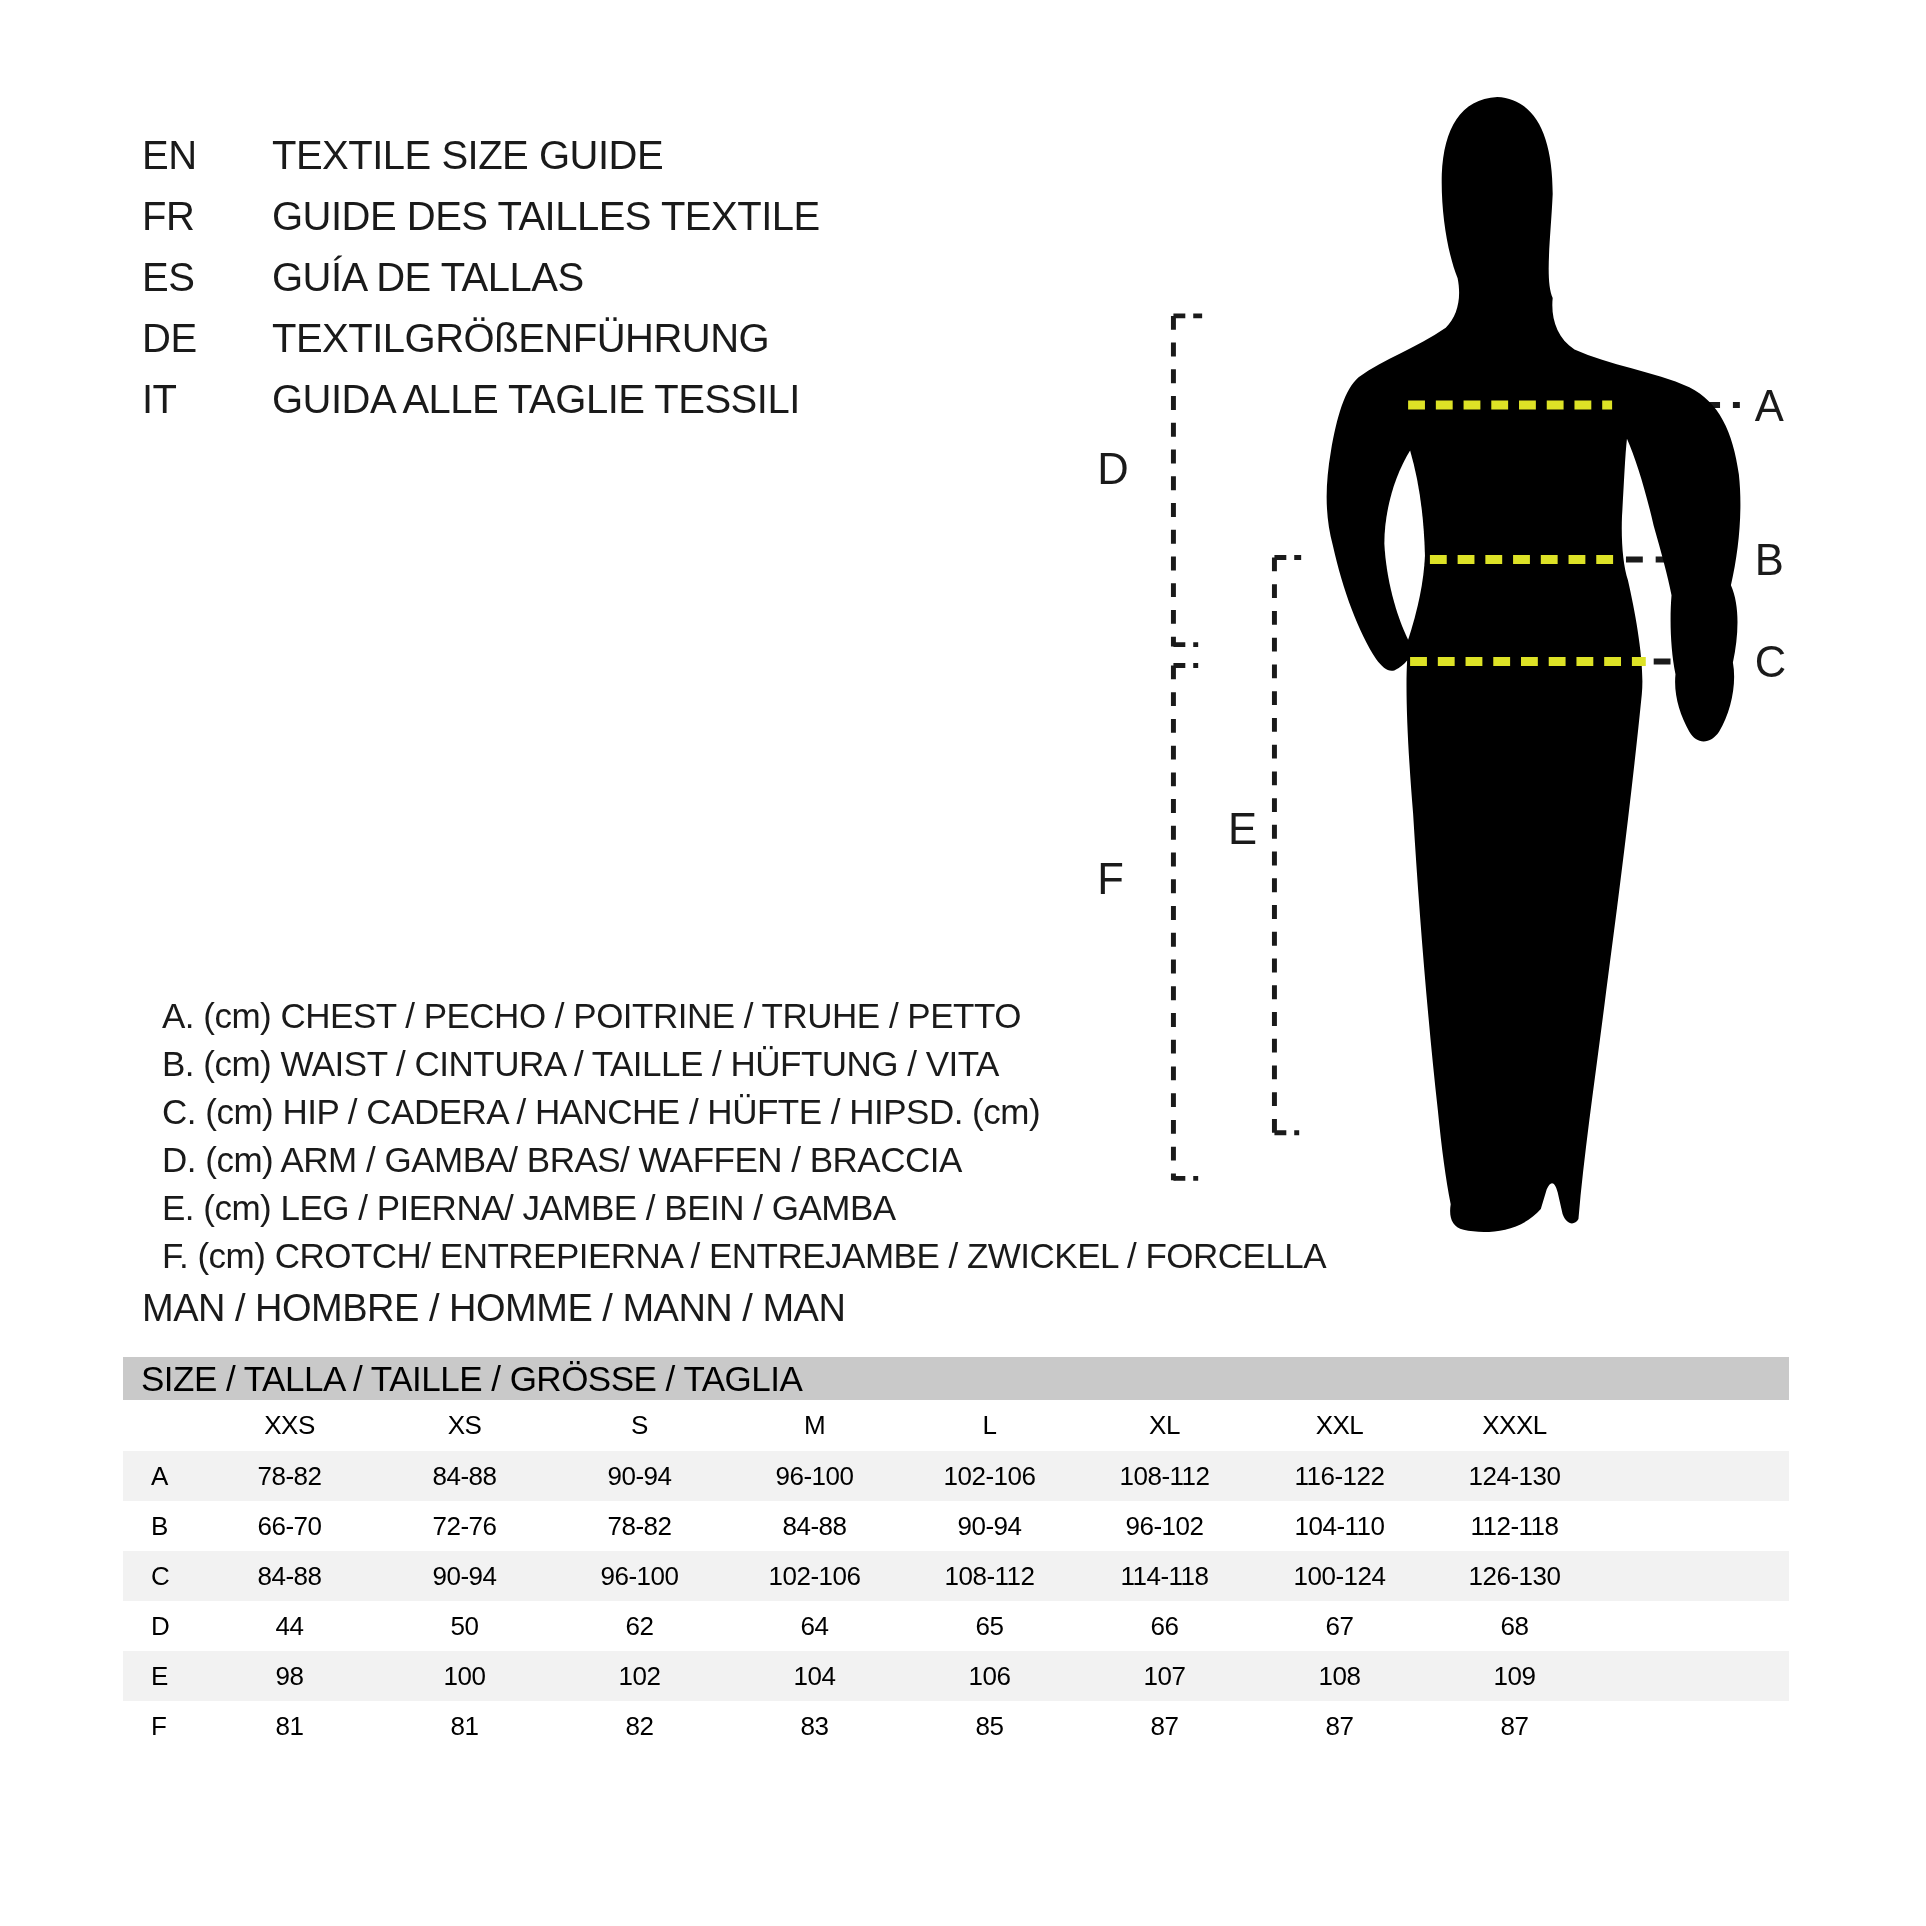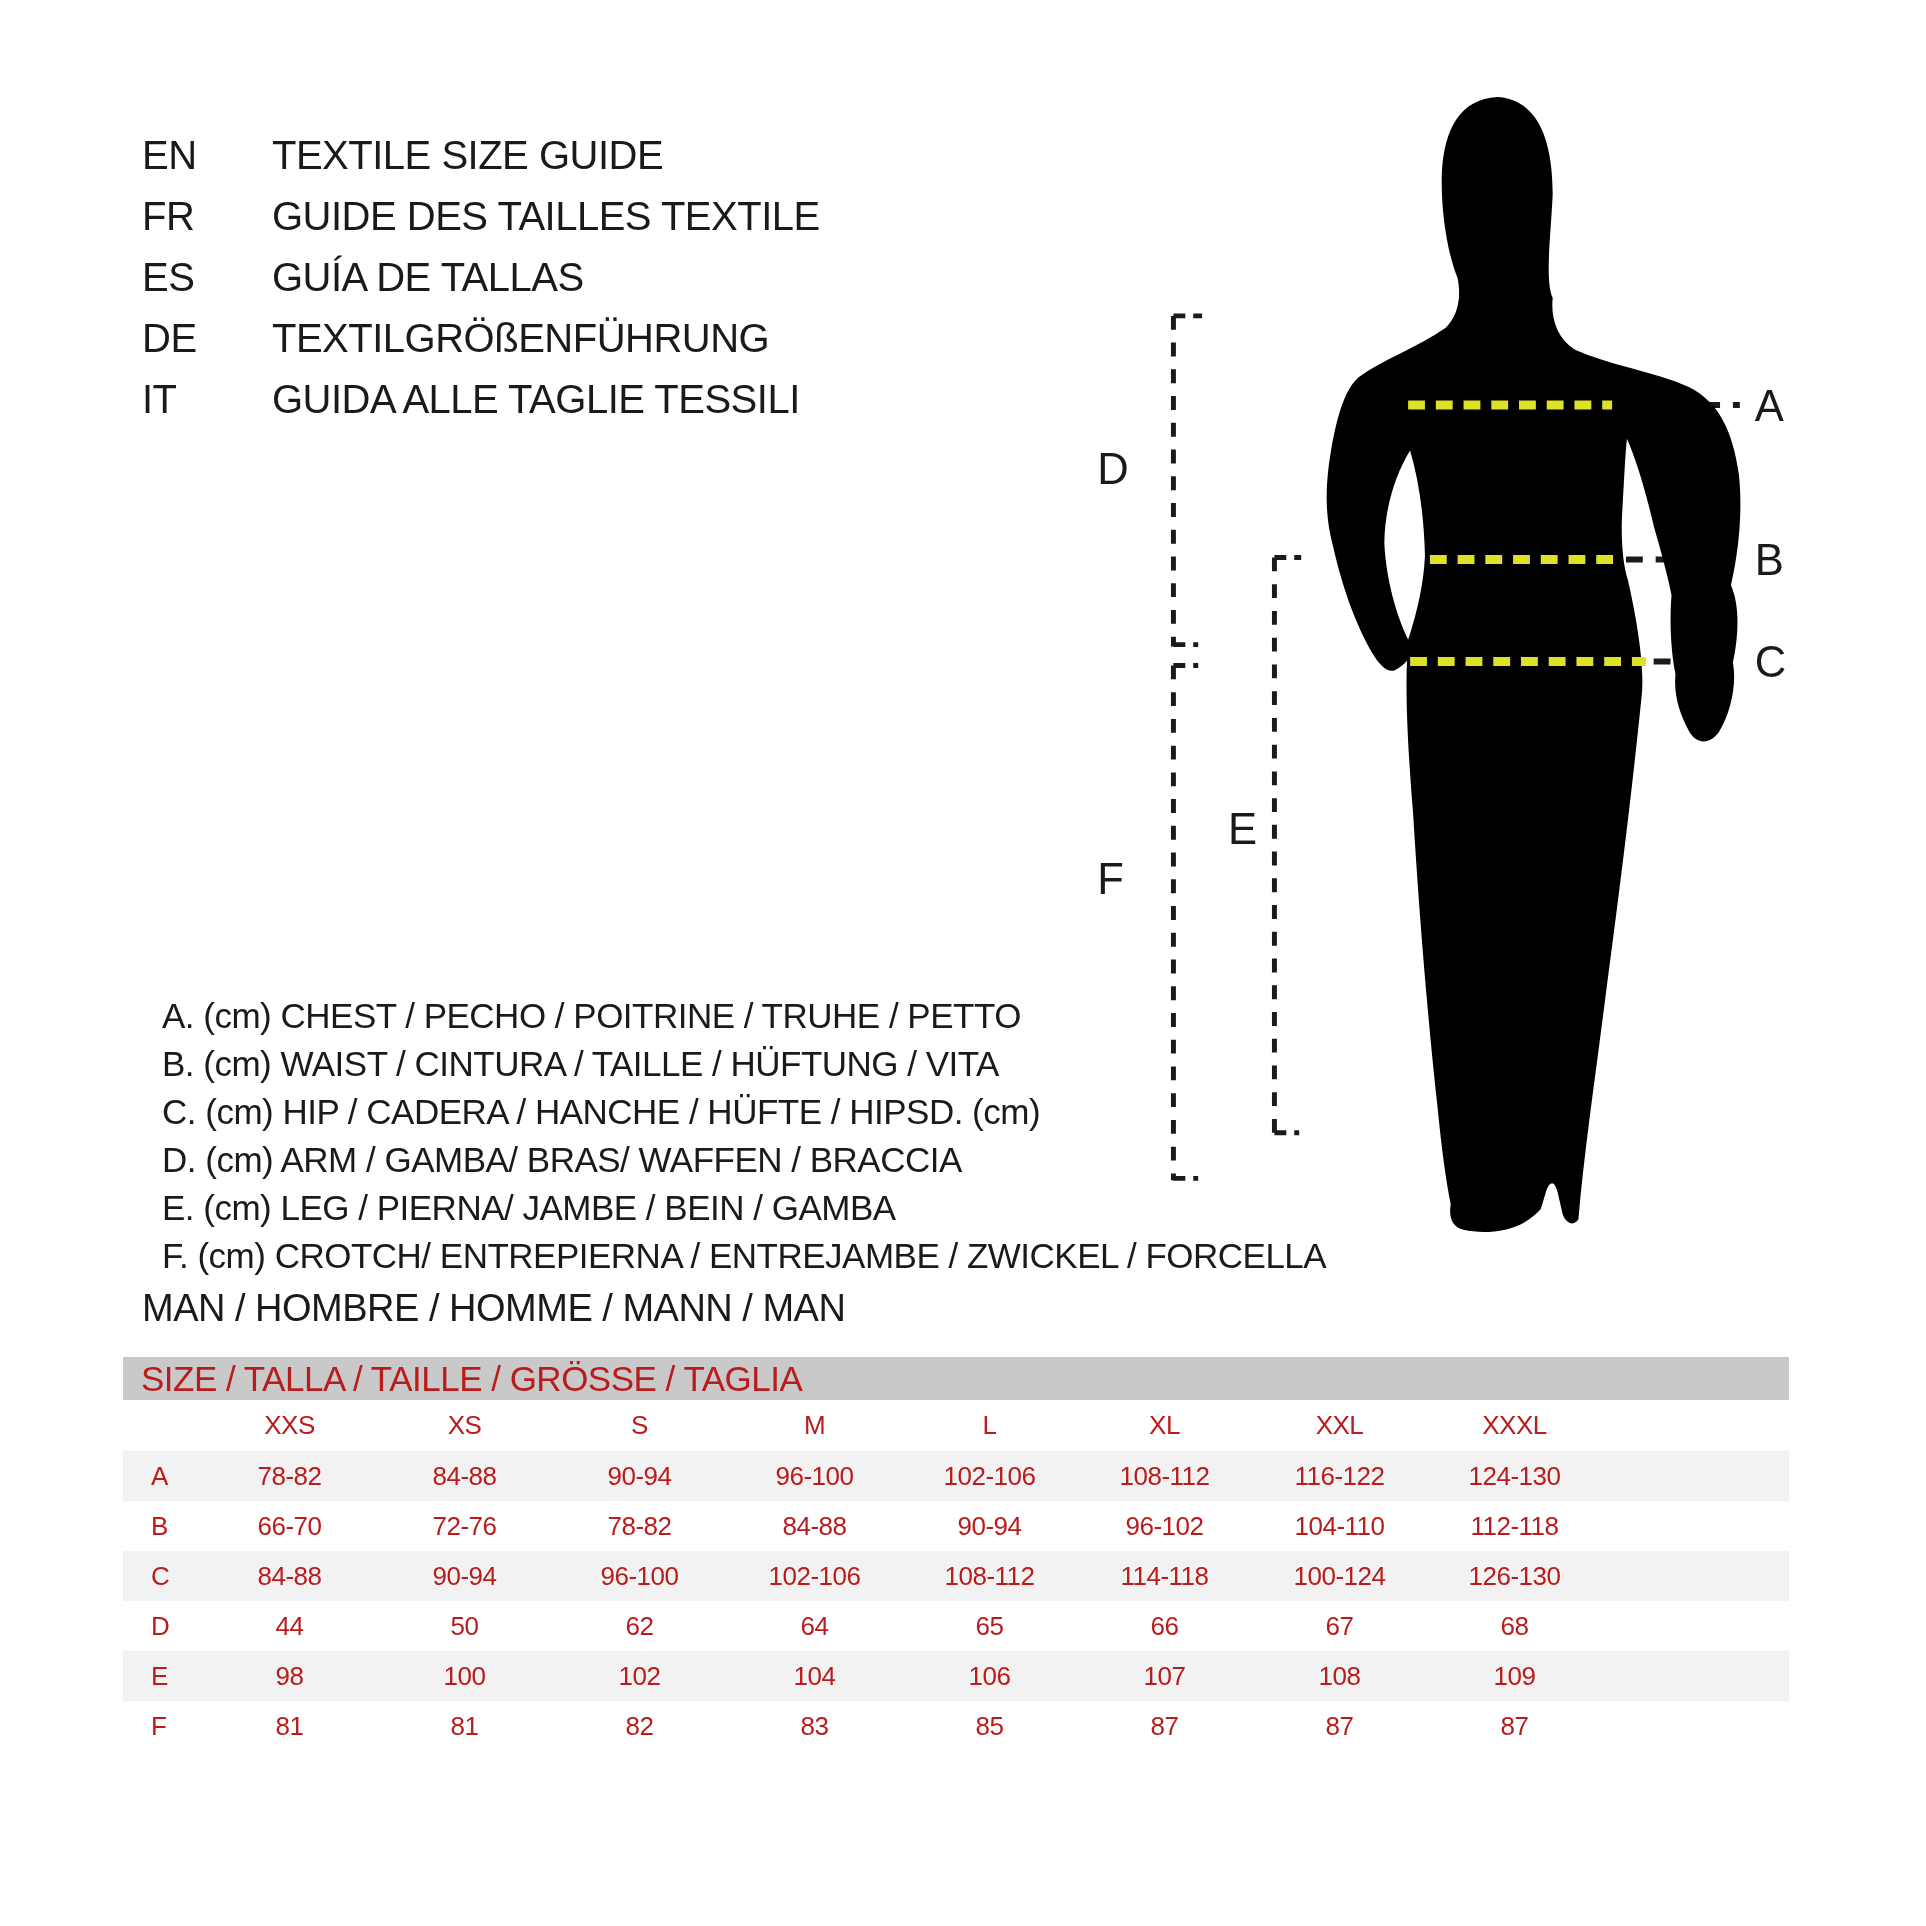--- a/index.html
+++ b/index.html
@@ -10,21 +10,21 @@
   
   .lang-block{position:absolute;left:142px;top:125px;}
   .lang-row{display:flex;align-items:center;height:61px;font-size:40px;letter-spacing:-0.5px;white-space:nowrap;gap:17px;}
   .lang-code{width:113px;flex:0 0 113px;}
   
   .legend-block{position:absolute;left:142px;top:992px;margin-left:20px;}
   .legend-line{height:48px;line-height:48px;font-size:35px;letter-spacing:-0.5px;white-space:nowrap;}
   
   .category-line{position:absolute;left:142px;top:1287px;font-size:38px;letter-spacing:-0.5px;white-space:nowrap;}
   
-  .size-table{position:absolute;left:123px;top:1357px;width:1666px;color:#b91c1c;}
+  .size-table{position:absolute;left:123px;top:1357px;width:1666px;color:#000000;}
   .size-table-title{height:43px;line-height:43px;background:#c9c9c9;padding-left:18px;font-size:35px;letter-spacing:-0.5px;}
   .t-row{display:flex;align-items:center;height:50px;font-size:26px;letter-spacing:-0.5px;}
   .t-row.sizes{height:51px;background:#ffffff;}
   .t-row.stripe{background:#f2f2f2;}
   .t-row.plain{background:#ffffff;}
   .c-label{flex:0 0 79px;padding-left:28px;box-sizing:border-box;text-align:left;}
   .c{flex:0 0 175px;text-align:center;}
   .c-fill{flex:1 1 auto;}
   
   .figure-svg{position:absolute;left:0;top:0;width:1927px;height:1927px;}

